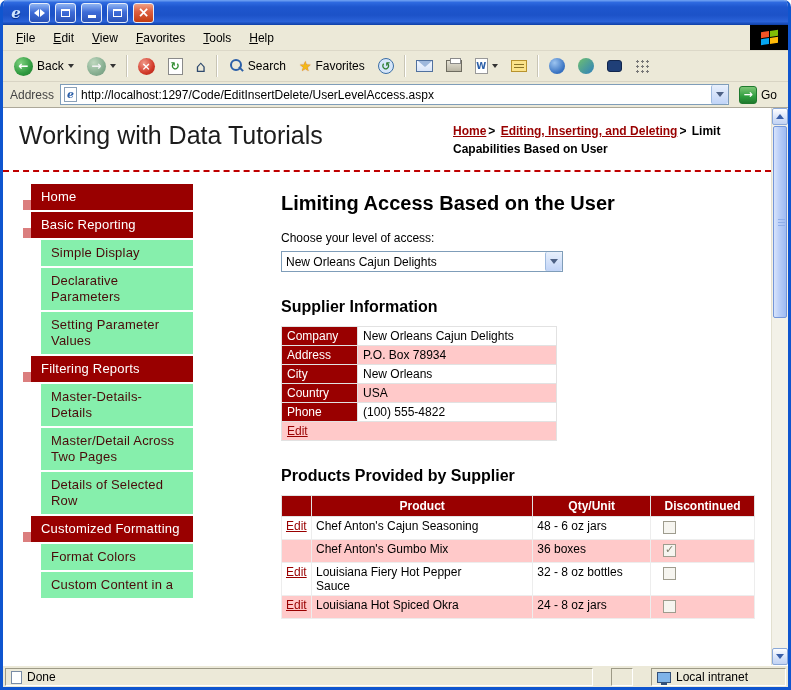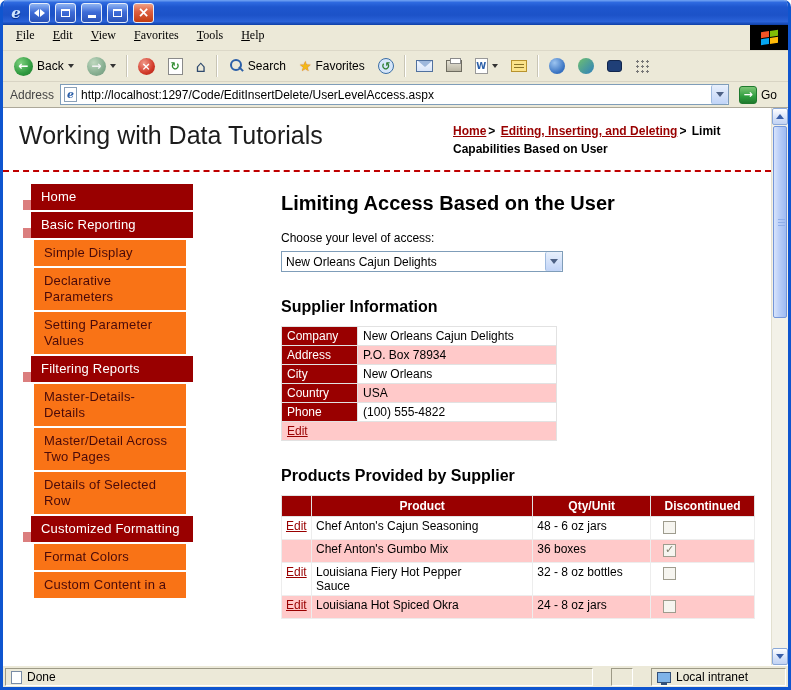--- a/index.html
+++ b/index.html
@@ -26,21 +26,21 @@
   .tb-btn .x{color:#fff;font:bold 14px/1 "DejaVu Sans",sans-serif;margin-top:-1px;}
   .glyph-arrows{display:flex;gap:1px;}
   .glyph-arrows i{width:0;height:0;border-top:4px solid transparent;border-bottom:4px solid transparent;}
   .glyph-arrows .l{border-right:5px solid #fff;}
   .glyph-arrows .r{border-left:5px solid #fff;}
   .glyph-winbox{width:9px;height:8px;border:1px solid #fff;border-top-width:2px;background:transparent;}
   .glyph-min{width:8px;height:3px;background:#fff;margin-top:8px;}
   
   .menubar{height:26px;flex:0 0 26px;display:flex;align-items:stretch;background:#ECE9D8;
     border-bottom:1px solid #DCD8C8;}
-  .menu-items{display:flex;align-items:flex-start;padding-left:4px;flex:1;font-family:Liberation Serif, serif;}
+  .menu-items{display:flex;align-items:center;padding-left:4px;flex:1;}
   .menu-item{padding:3px 9px;font-size:12px;color:#000;cursor:default;}
   .menu-item::first-letter{text-decoration:underline;}
   .throbber{width:38px;flex:0 0 38px;background:#000;display:flex;align-items:center;justify-content:center;}
   .flag{display:grid;grid-template-columns:8px 8px;grid-template-rows:6px 6px;gap:1px;transform:skewY(-8deg);}
   .flag i{display:block;}
   .flag .r{background:#F35325}.flag .g{background:#81BC06}.flag .b{background:#05A6F0}.flag .y{background:#FFBA08}
   
   .toolbar{height:31px;flex:0 0 31px;display:flex;align-items:center;gap:1px;padding:0 5px;
     background:#ECE9D8;border-bottom:1px solid #D8D4C4;font-size:12px;}
   .tbtn{display:flex;align-items:center;gap:4px;padding:2px 5px;border:1px solid transparent;border-radius:2px;}
@@ -95,21 +95,21 @@
   .breadcrumb a{color:#990000;text-decoration:underline;cursor:pointer;}
   .crumb-sep{color:#000;padding:0 2px;}
   .crumb-current{color:#000;}
   .dashed-rule{border-bottom:2px dashed #BF0000;margin-top:6px;}
   
   .page-body{display:flex;padding-top:12px;}
   .sidenav{width:190px;flex:0 0 190px;margin-left:20px;font-size:13px;letter-spacing:0.2px;}
   .nav-item{margin-bottom:2px;padding:5px 10px;line-height:16px;cursor:pointer;position:relative;}
   .nav-item.section{margin-left:8px;width:162px;background:#990000;color:#fff;}
   .nav-item.section::before{content:"";position:absolute;left:-8px;bottom:0;width:8px;height:10px;background:#DB7E7E;}
-  .nav-item.sub{margin-left:11px;width:152px;background:#f97316;color:#4A0A0A;}
+  .nav-item.sub{margin-left:18px;width:152px;background:#86efac;color:#4A0A0A;}
   
   .main{margin-left:68px;flex:1;font-size:12px;color:#000;}
   .main h1{font-size:20px;margin:8px 0 16px 0;}
   .main h2{font-size:16px;margin:26px 4px 10px 0;}
   .access-label{margin:0 0 6px 0;}
   .xp-select{width:282px;height:21px;border:1px solid #7F9DB9;background:#fff;display:flex;align-items:center;cursor:default;}
   .xp-select .val{flex:1;padding-left:4px;white-space:nowrap;overflow:hidden;}
   table{border-collapse:collapse;font-size:12px;}
   .supplier-table{width:276px;border:1px solid #C8C8C8;}
   .supplier-table th,.supplier-table td{border:1px solid #E2E2E2;padding:2px 5px;text-align:left;font-weight:normal;}

